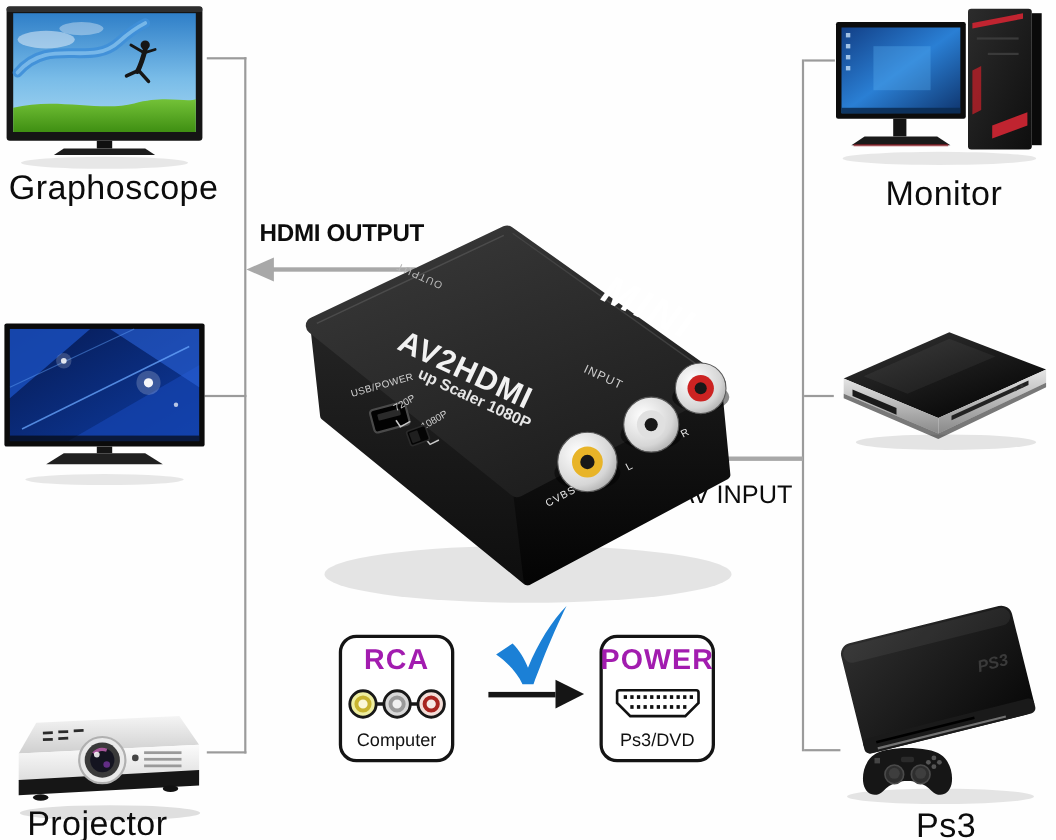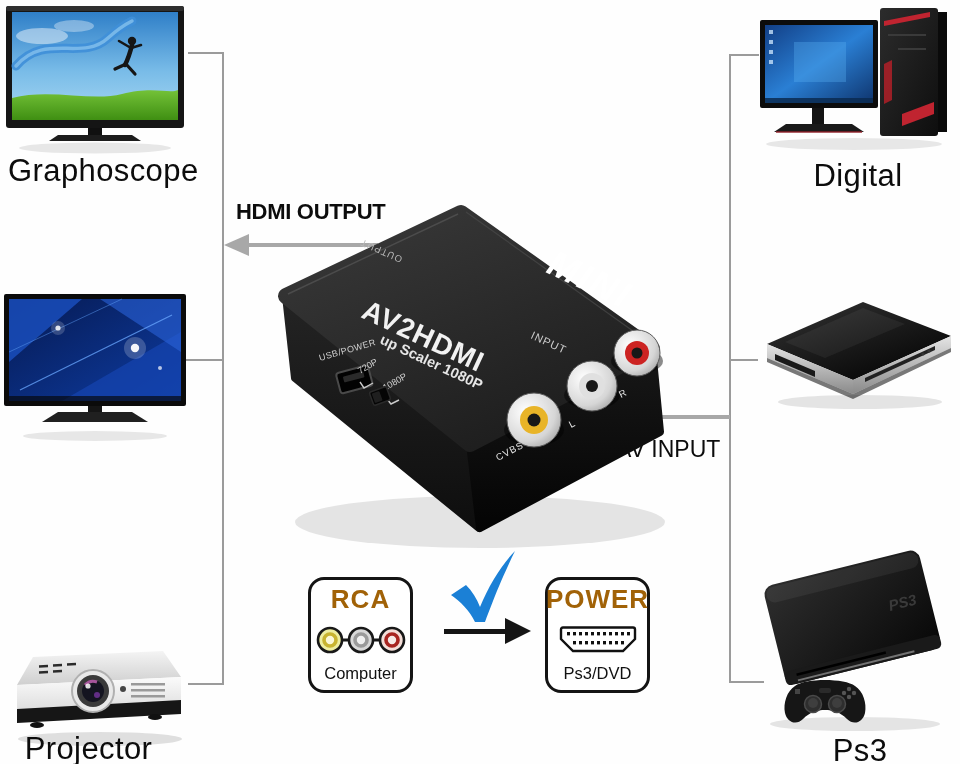--- a/index.html
+++ b/index.html
@@ -7,21 +7,21 @@
           font-family:"Liberation Sans", sans-serif;}
   .line{position:absolute;background:#9b9b9b;}
   .device-label{position:absolute;color:#0c0c0c;font-size:31px;letter-spacing:.4px;
                 text-align:center;white-space:pre;}
   .anno{position:absolute;color:#0c0c0c;}
   .abs{position:absolute;}
   .tri-left{width:0;height:0;position:absolute;}
   .legend-box{position:absolute;width:99px;height:99px;border:3.5px solid #141414;border-radius:16px;
               background:#fff;display:flex;flex-direction:column;align-items:center;justify-content:space-between;
               padding:4px 0 7px 0;box-sizing:content-box;}
-  .legend-title{font-weight:bold;font-size:26px;letter-spacing:1px;color:#a16207;}
+  .legend-title{font-weight:bold;font-size:26px;letter-spacing:1px;color:#a21caf;}
   .legend-caption{font-size:16.5px;color:#111;}
 </style>
 </head>
 <body>
 
 <div id="canvas">
 
   <div class="line" style="left:222px;top:52px;width:2px;height:633px;"></div>
   <div class="line" style="left:188px;top:52px;width:36px;height:2px;"></div>
   <div class="line" style="left:186px;top:359px;width:38px;height:2px;"></div>
@@ -94,21 +94,21 @@
     <rect x="42" y="40" width="52" height="40" fill="#5ab0f0" opacity=".35"></rect>
     <rect x="17" y="28" width="4" height="4" fill="#cfe8ff" opacity=".75"></rect>
     <rect x="17" y="38" width="4" height="4" fill="#cfe8ff" opacity=".75"></rect>
     <rect x="17" y="48" width="4" height="4" fill="#cfe8ff" opacity=".75"></rect>
     <rect x="17" y="58" width="4" height="4" fill="#cfe8ff" opacity=".75"></rect>
     <rect x="13" y="96" width="108" height="5" fill="#0a2a50" opacity=".85"></rect>
     <rect x="60" y="106" width="12" height="16" fill="#141414"></rect>
     <polygon points="34,122 100,122 112,130 22,130" fill="#1a1a1a"></polygon>
     <rect x="24" y="129" width="86" height="2" fill="#902028" opacity=".7"></rect>
   </svg>
-  <div class="device-label" style="left:768px;top:158px;width:180px;">Digital</div>
+  <div class="device-label" style="left:768px;top:158px;width:180px;">Monitor</div>
 
   <svg class="abs" style="left:0;top:290px;" width="200" height="168" viewBox="0 0 200 168">
     <defs>
       <linearGradient id="dtvG" x1="0" y1="0" x2="1" y2="1">
         <stop offset="0" stop-color="#061a52"></stop>
           <stop offset="1" stop-color="#0e3ca2"></stop>
       </linearGradient>
     </defs>
     <ellipse cx="95" cy="146" rx="72" ry="5" fill="#000" opacity=".09"></ellipse>
     <rect x="4" y="4" width="182" height="112" rx="2" fill="#0b0b0b"></rect>

